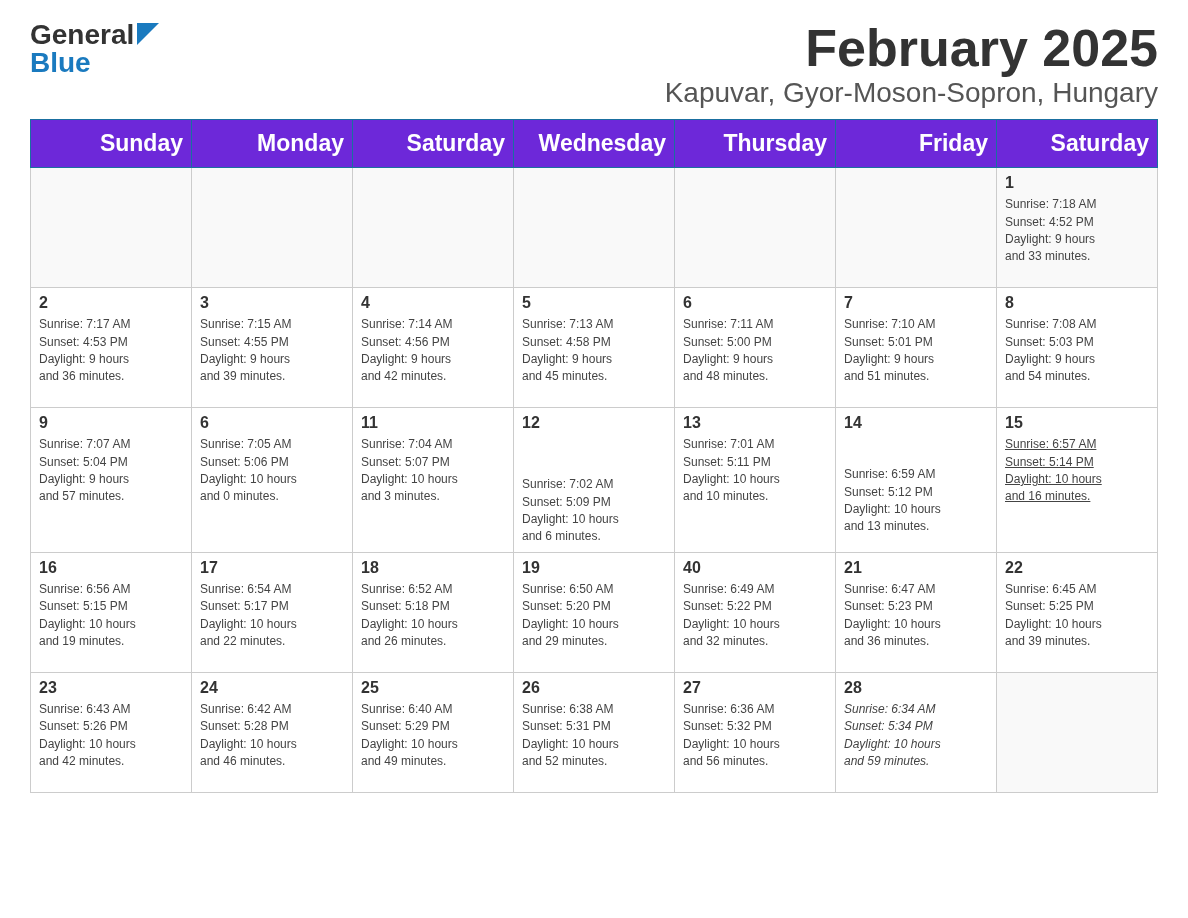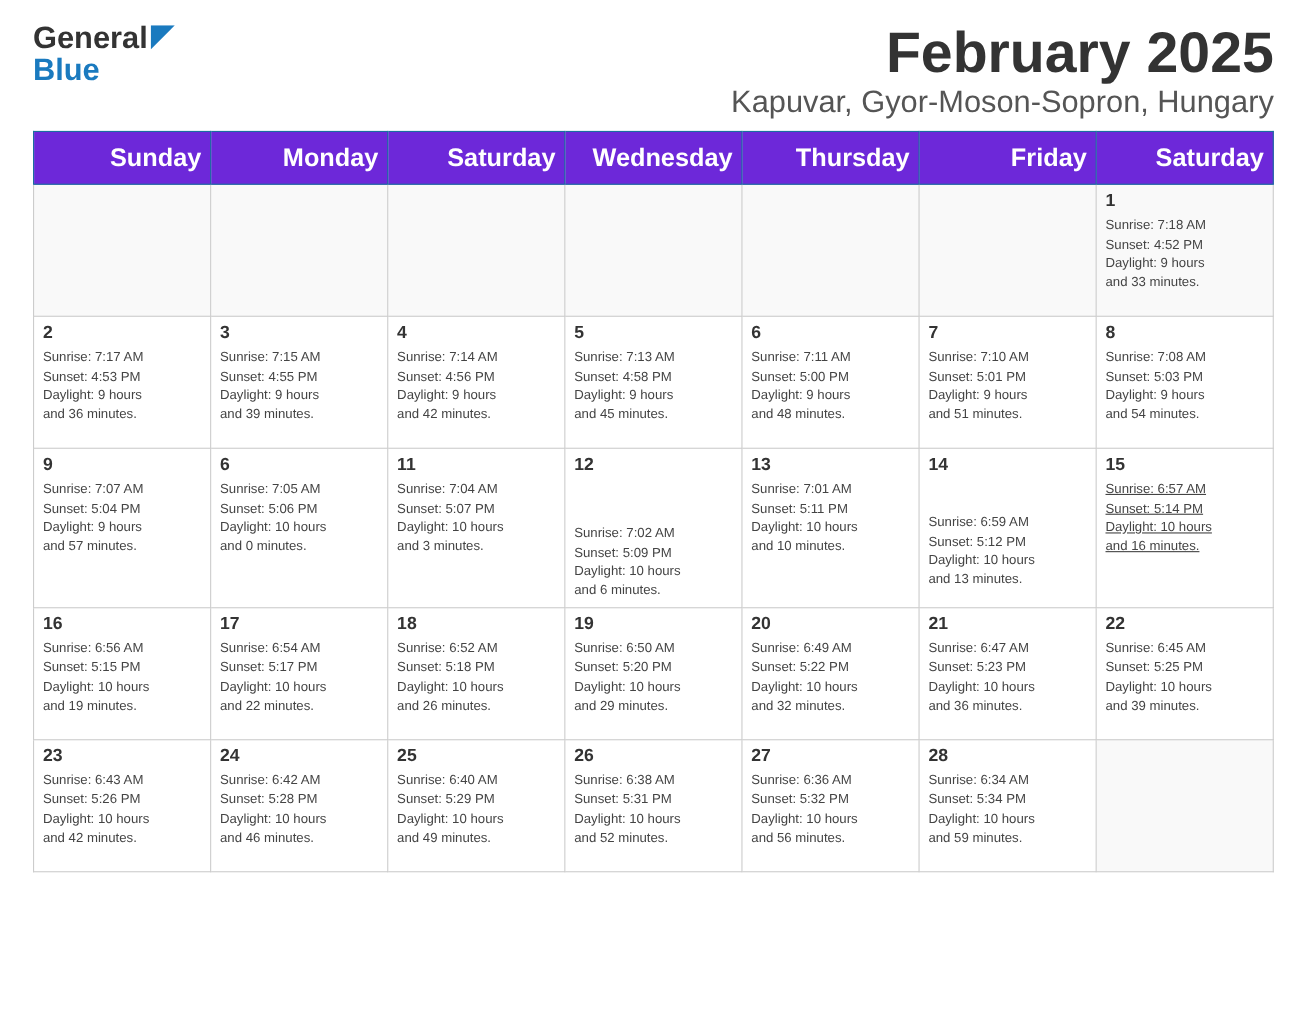--- a/index.html
+++ b/index.html
@@ -267,21 +267,21 @@
 and 26 minutes.</div>
         </td>
         <td>
           <span class="day-number">19</span>
           <div class="day-info" style="white-space: pre-line;">Sunrise: 6:50 AM
 Sunset: 5:20 PM
 Daylight: 10 hours
 and 29 minutes.</div>
         </td>
         <td>
-          <span class="day-number">20</span>
+          <span class="day-number">40</span>
           <div class="day-info" style="white-space: pre-line;">Sunrise: 6:49 AM
 Sunset: 5:22 PM
 Daylight: 10 hours
 and 32 minutes.</div>
         </td>
         <td>
           <span class="day-number">21</span>
           <div class="day-info" style="white-space: pre-line;">Sunrise: 6:47 AM
 Sunset: 5:23 PM
 Daylight: 10 hours
@@ -326,21 +326,21 @@
         </td>
         <td>
           <span class="day-number">27</span>
           <div class="day-info" style="white-space: pre-line;">Sunrise: 6:36 AM
 Sunset: 5:32 PM
 Daylight: 10 hours
 and 56 minutes.</div>
         </td>
         <td>
           <span class="day-number">28</span>
-          <div class="day-info" style="white-space: pre-line;">Sunrise: 6:34 AM
+          <div class="day-info" style="white-space: pre-line; font-style: italic;">Sunrise: 6:34 AM
 Sunset: 5:34 PM
 Daylight: 10 hours
 and 59 minutes.</div>
         </td>
         <td class="empty"></td>
       </tr>
     </tbody>
 </table>
 
 </body></html>

